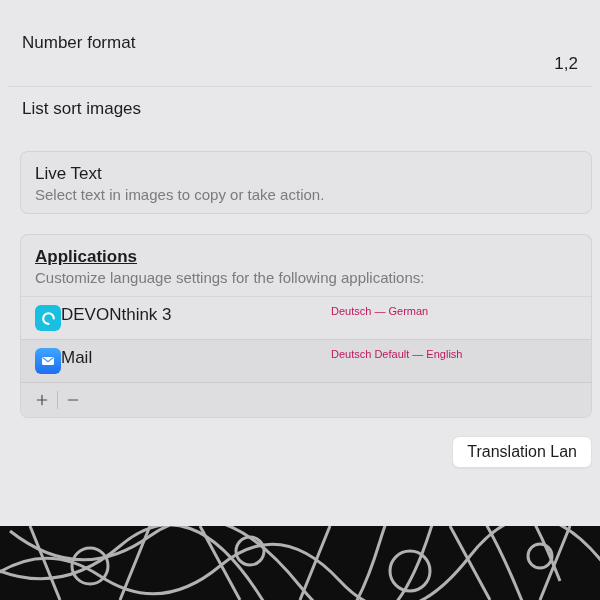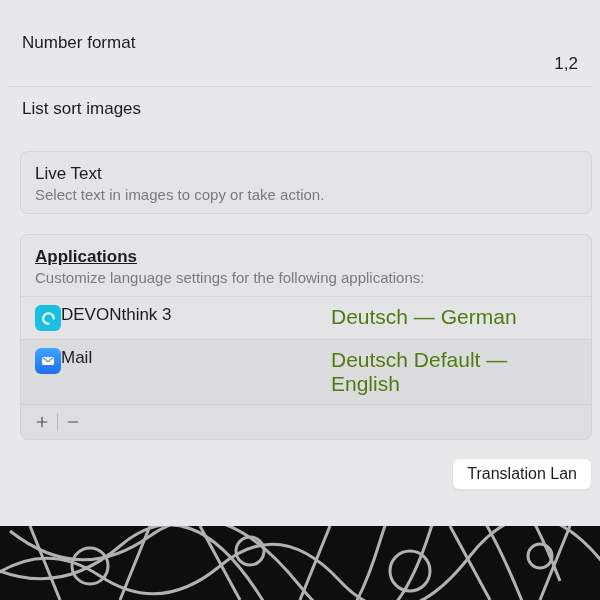--- a/index.html
+++ b/index.html
@@ -74,22 +74,22 @@
       flex-shrink: 0;
     }
     .app-name {
       flex: 0 0 auto;
       min-width: 170px;
       font-size: 17px;
       color: #1d1d1f;
     }
     .app-lang {
       flex: 1;
-      font-size: 21px;
-      color: #4d7c0f;
+      font-size: 11px;
+      color: #be185d;
       padding-left: 100px;
     }
     .list-toolbar {
       display: flex;
       align-items: center;
       gap: 0;
       border-top: 1px solid rgba(0,0,0,0.08);
       background: #dedee0;
       padding: 4px 6px;
     }

